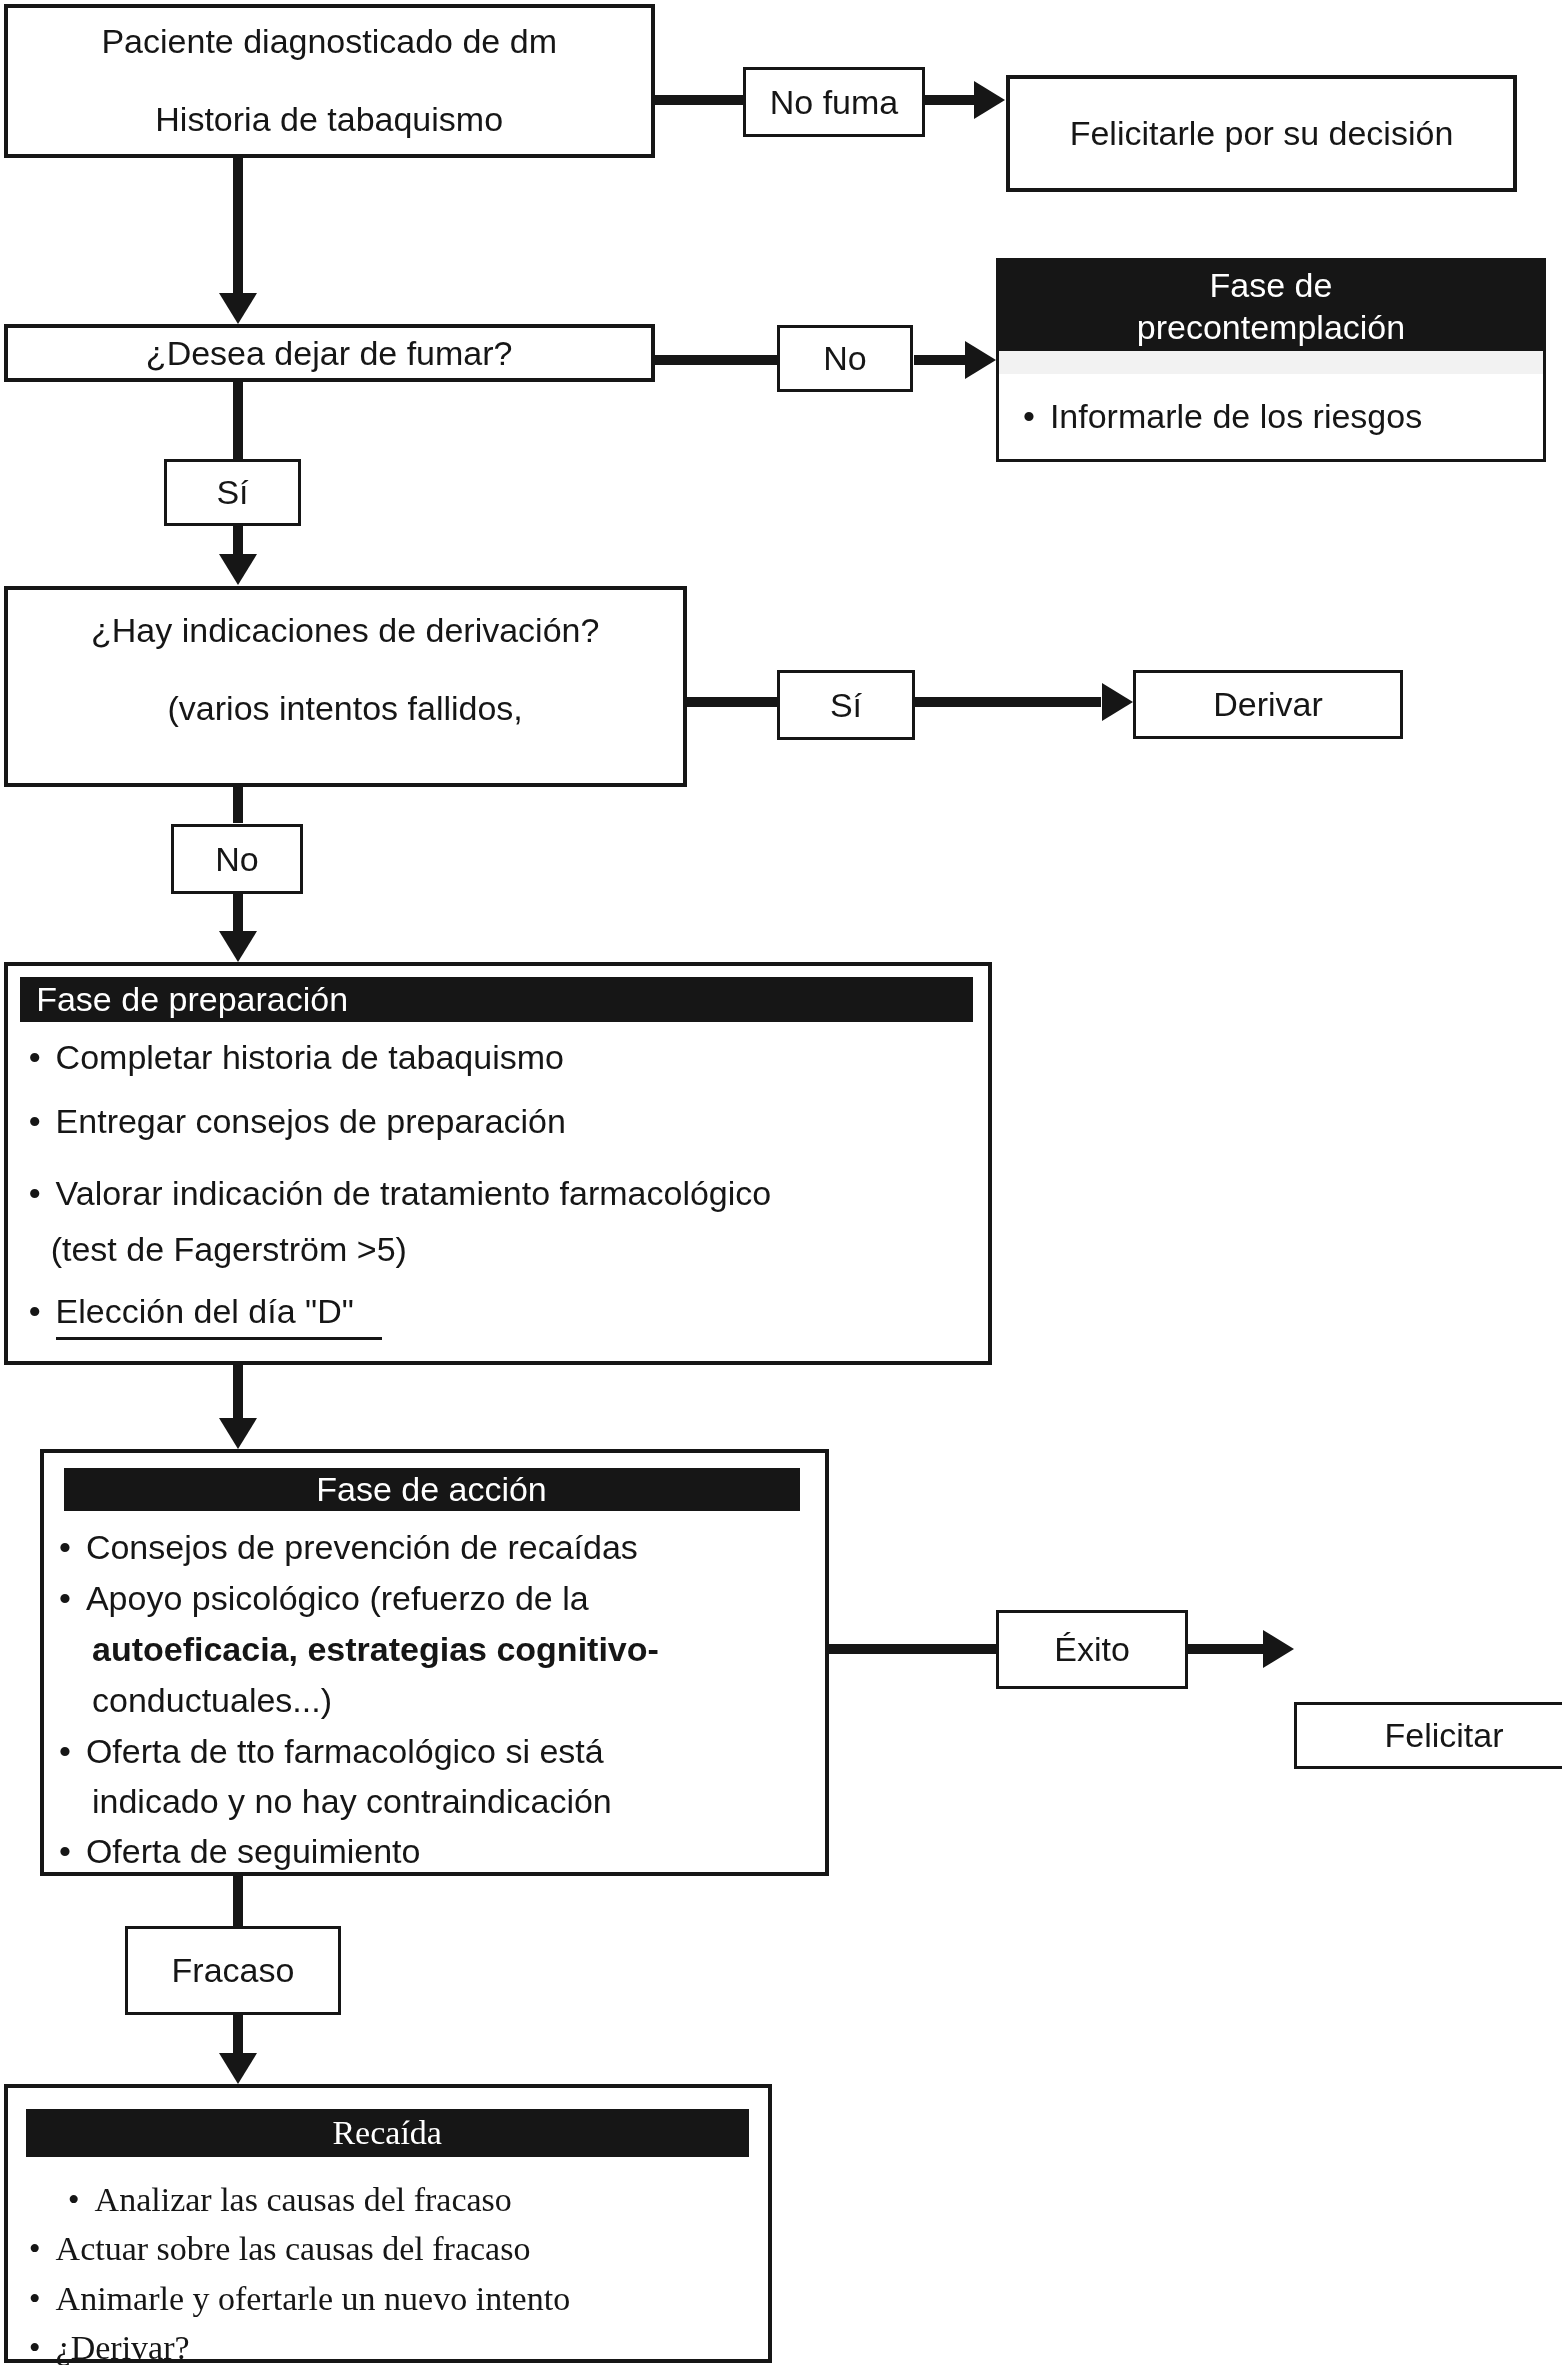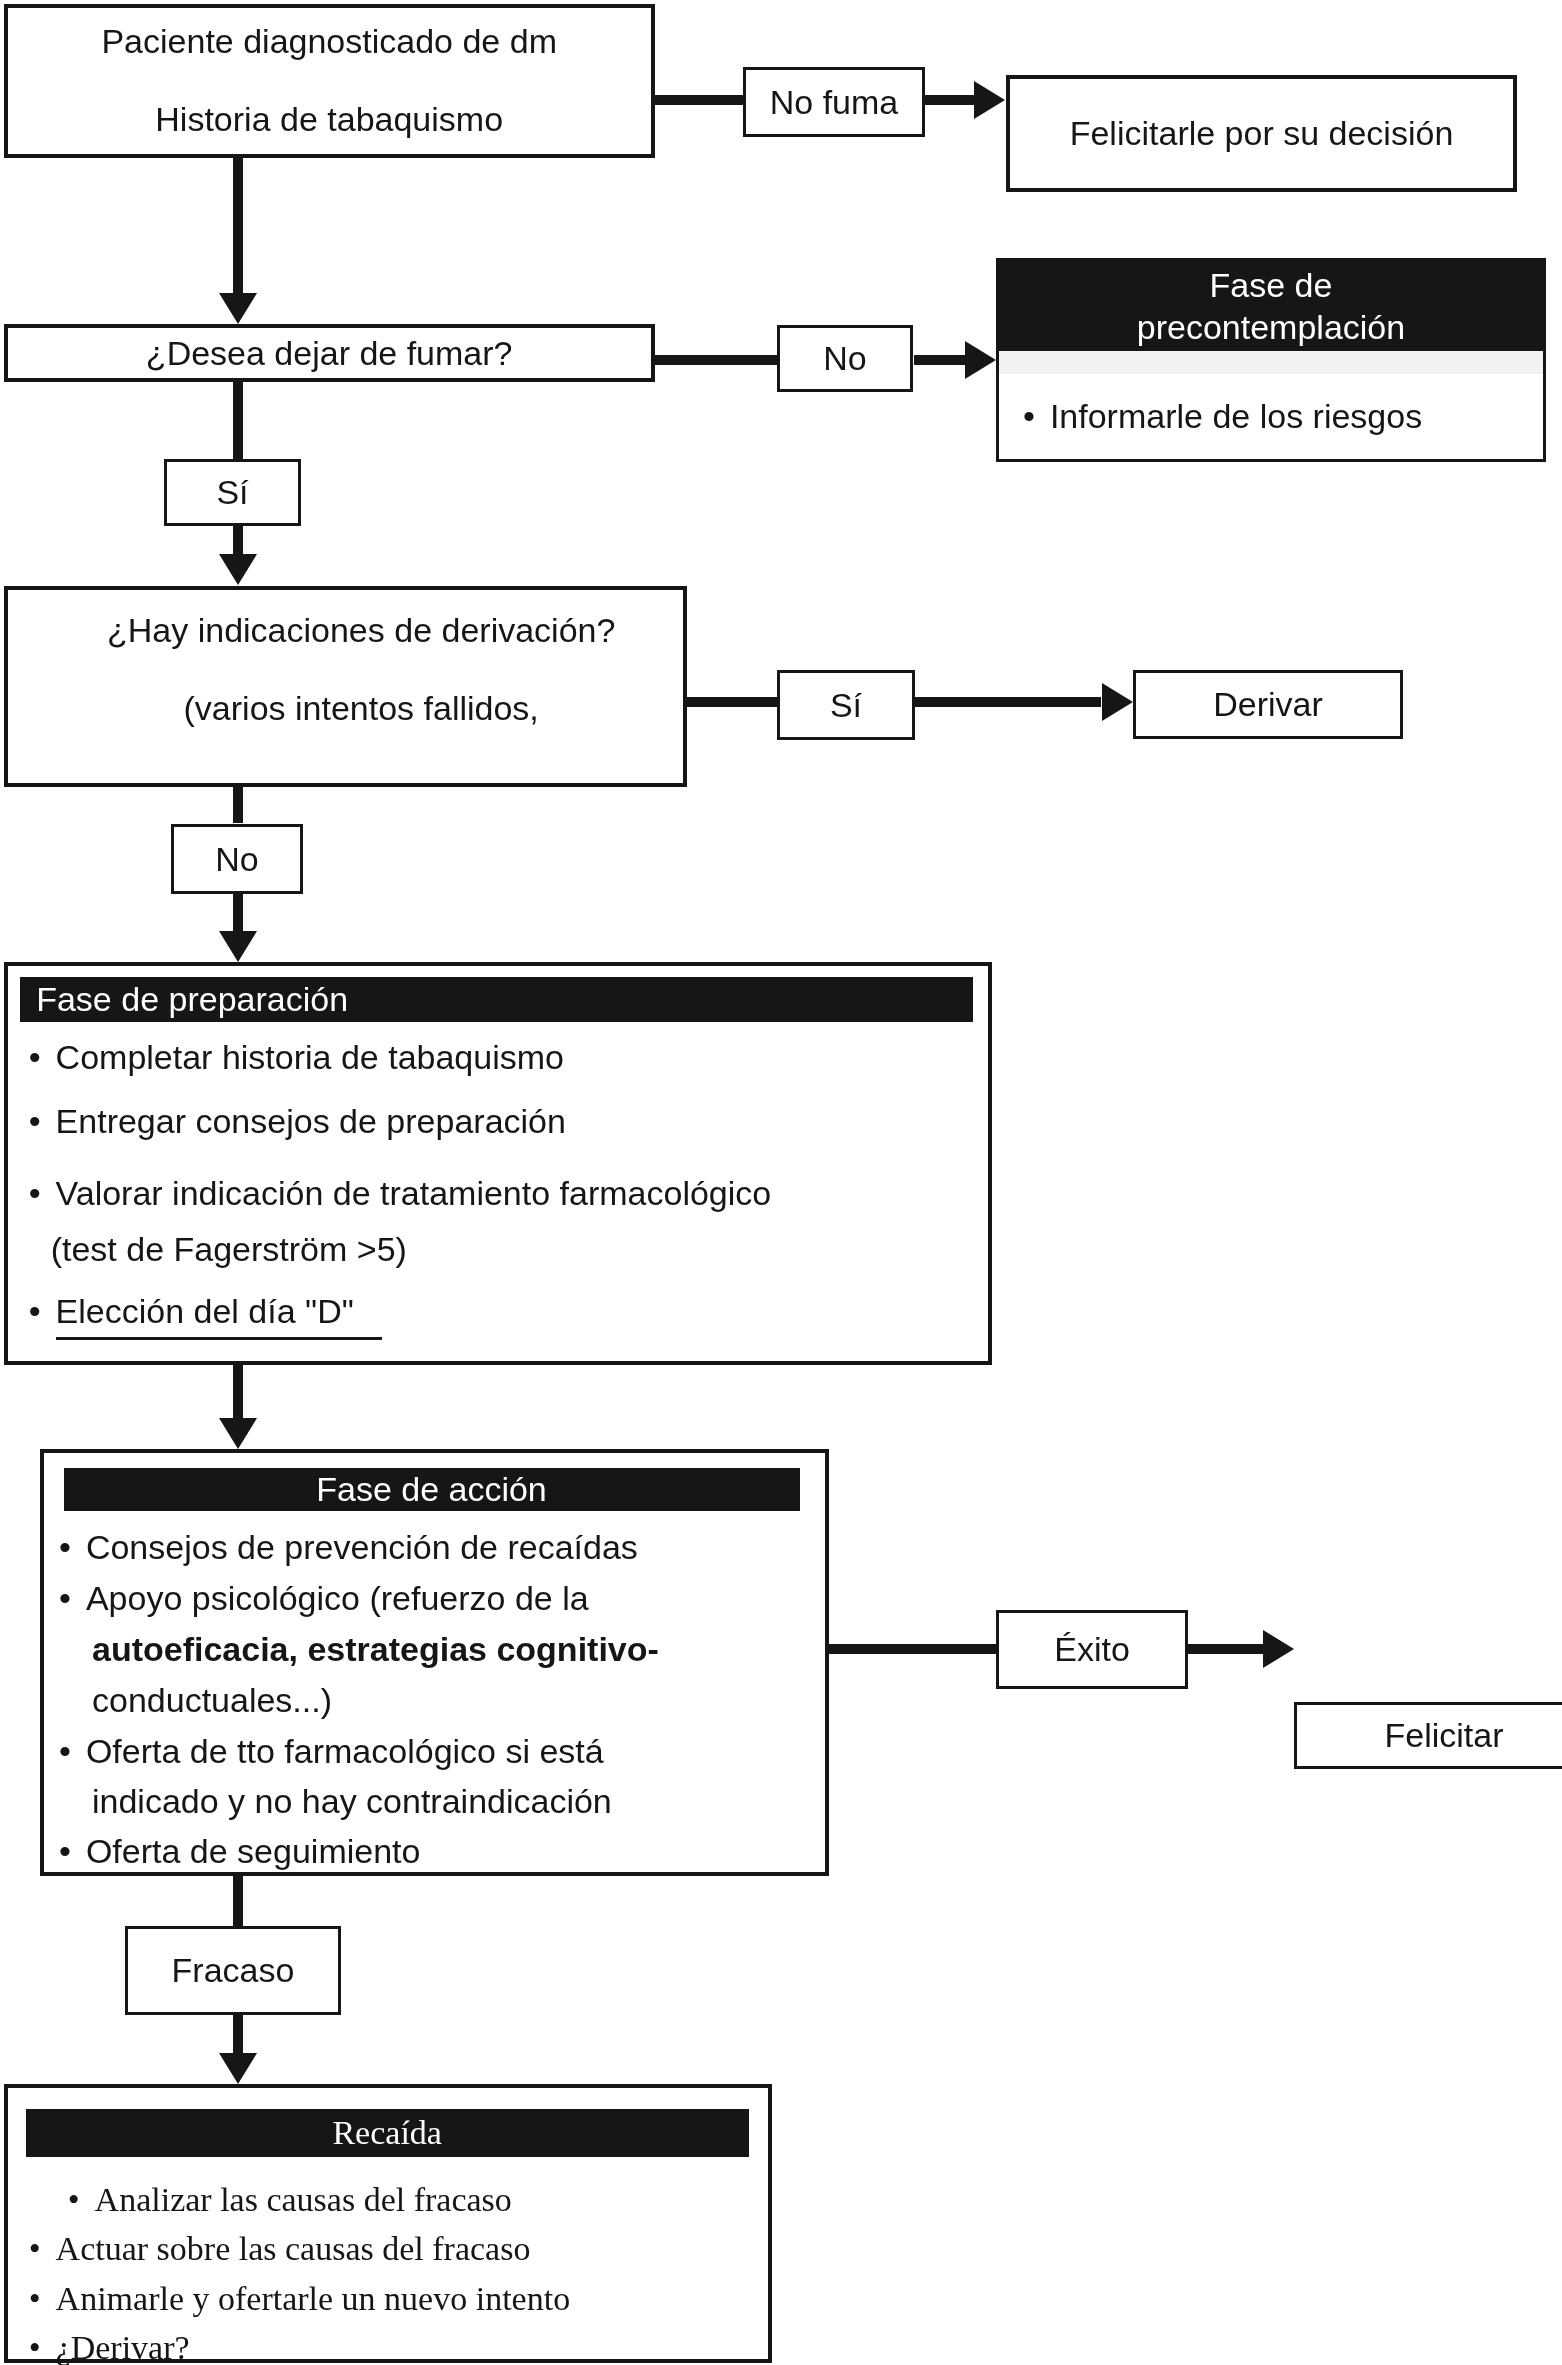--- a/index.html
+++ b/index.html
@@ -10,21 +10,21 @@
   }
   .box{position:absolute;box-sizing:border-box;background:var(--paper,#fff);border:4.5px solid var(--ink,#161616);}
   .b5{border-width:3.7px;}
   .c{display:flex;align-items:center;justify-content:center;text-align:right;}
   .col{display:flex;flex-direction:column;align-items:center;justify-content:center;text-align:center;}
   .hline,.vline{position:absolute;background:var(--ink,#161616);}
   .ah{position:absolute;width:0;height:0;}
   .ah-d{border-left:19.5px solid transparent;border-right:19.5px solid transparent;border-top:31px solid var(--ink,#161616);}
   .ah-r{border-top:19.5px solid transparent;border-bottom:19.5px solid transparent;border-left:31px solid var(--ink,#161616);}
   .hdr{position:absolute;background:var(--ink,#161616);color:var(--headerText,#fff);display:flex;align-items:center;box-sizing:border-box;}
-  .dl{position:absolute;width:100%;text-align:center;white-space:nowrap;margin-left:16px;}
+  .dl{position:absolute;width:100%;text-align:center;white-space:nowrap;}
   .brow{position:absolute;white-space:nowrap;}
   .dot{margin-right:15px;}
   .u{border-bottom:3.7px solid var(--ink,#161616);padding-right:28.5px;padding-bottom:6px;display:inline-block;}
   .band{position:absolute;background:var(--band,#f2f2f2);}
 
   
   #bx-start{left:3.7px;top:3.7px;width:651px;height:154px;gap:39px;}
   #bx-nofuma{left:743px;top:67px;width:182px;height:70px;}
   #bx-felicitarle{left:1006px;top:59px;width:511px;height:117px;margin-top:16px;}
   #bx-desea{left:3.7px;top:324px;width:651px;height:58px;}

